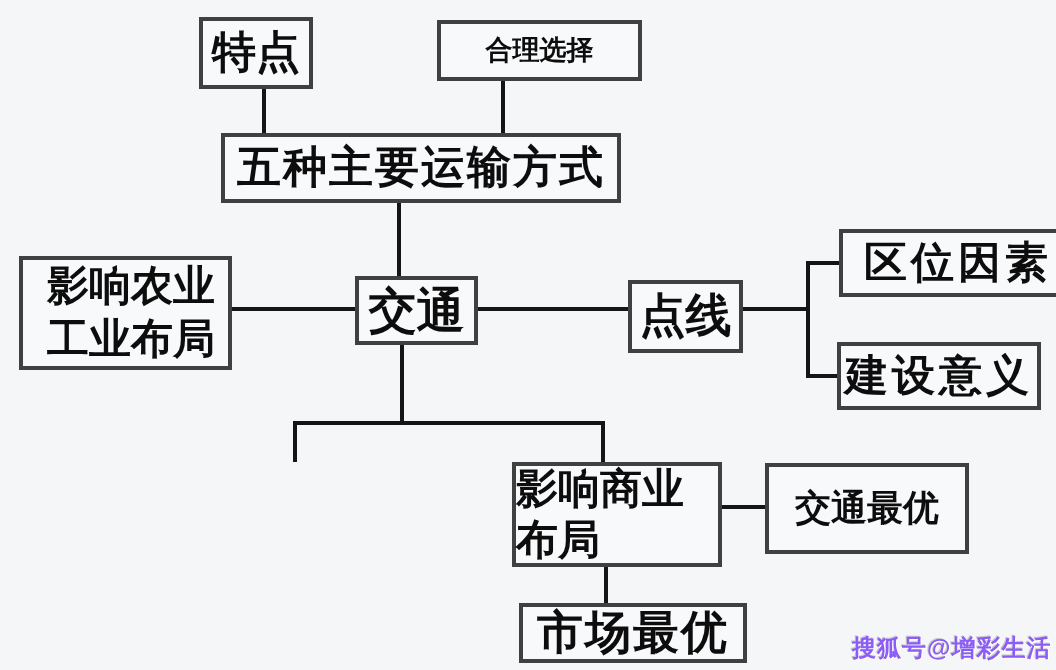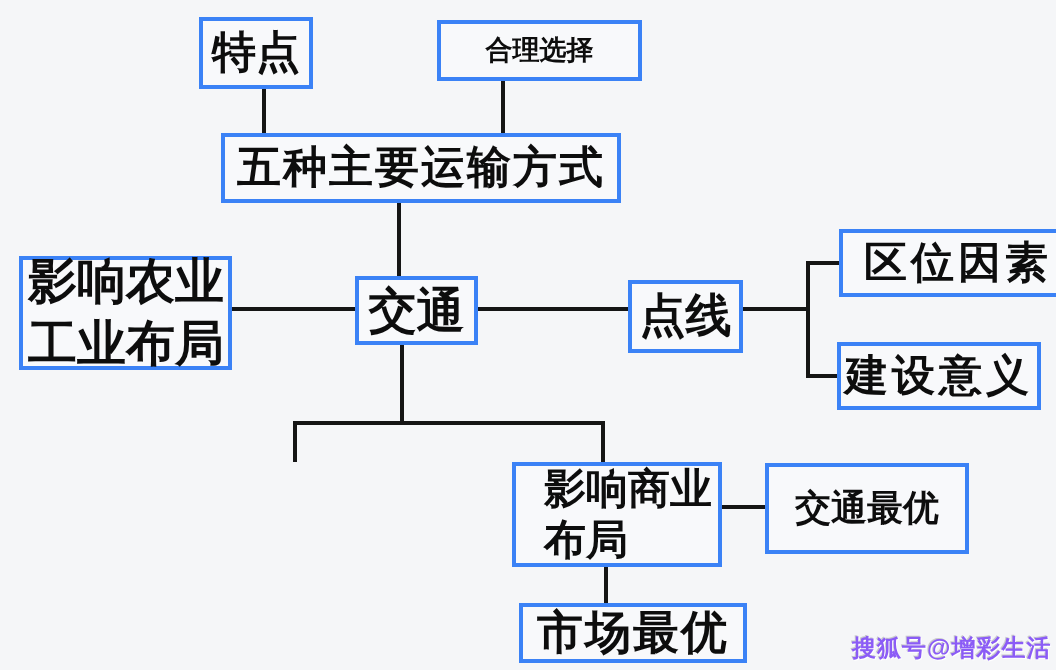--- a/index.html
+++ b/index.html
@@ -11,21 +11,21 @@
     position: relative;
     width: 1056px;
     height: 670px;
     background: #f5f6f8;
     overflow: hidden;
     font-family: "Liberation Serif", "DejaVu Serif", serif;
   }
   .node {
     position: absolute;
     box-sizing: border-box;
-    border: 4px solid #3b82f6;
+    border: 4px solid #404040;
     background: #f8f9fb;
     color: #0d0d0d;
     font-weight: bold;
     display: flex;
     flex-direction: column;
     align-items: center;
     justify-content: center;
     text-align: center;
     line-height: 1.15;
     white-space: nowrap;
@@ -77,21 +77,21 @@
   </div>
 
   <div class="node" style="left:437px; top:20px; width:205px; height:61px; font-size:27px;">
     <span>合理选择</span>
   </div>
 
   <div class="node" style="left:221px; top:133px; width:400px; height:70px; font-size:44px; letter-spacing:2px;">
     <span>五种主要运输方式</span>
   </div>
 
-  <div class="node left-text" style="left:19px; top:256px; width:213px; height:114px; font-size:49px; padding-left:5px; line-height:1.26;">
+  <div class="node left-text" style="left:19px; top:256px; width:213px; height:114px; font-size:42px; padding-left:24px; line-height:1.26;">
     <span>影响农业</span>
     <span>工业布局</span>
   </div>
 
   <div class="node" style="left:355px; top:276px; width:123px; height:69px; font-size:48px;">
     <span>交通</span>
   </div>
 
   <div class="node" style="left:628px; top:280px; width:115px; height:73px; font-size:46px;">
     <span>点线</span>
@@ -99,21 +99,21 @@
 
   <div class="node" style="left:839px; top:229px; width:238px; height:68px; font-size:43px; letter-spacing:4px;">
     <span>区位因素</span>
   </div>
 
   <div class="node" style="left:837px; top:342px; width:204px; height:68px; font-size:43px; letter-spacing:4px;">
     <span>建设意义</span>
   </div>
 
 
-  <div class="node left-text" style="left:512px; top:462px; width:210px; height:105px; font-size:42px; padding-left:28px; line-height:1.2;">
+  <div class="node left-text" style="left:512px; top:462px; width:210px; height:105px; font-size:42px; padding-left:0; line-height:1.2;">
     <span>影响商业</span>
     <span>布局</span>
   </div>
 
   <div class="node" style="left:765px; top:463px; width:204px; height:91px; font-size:36px;">
     <span>交通最优</span>
   </div>
 
   <div class="node" style="left:519px; top:603px; width:228px; height:60px; font-size:46px; letter-spacing:2px;">
     <span>市场最优</span>

